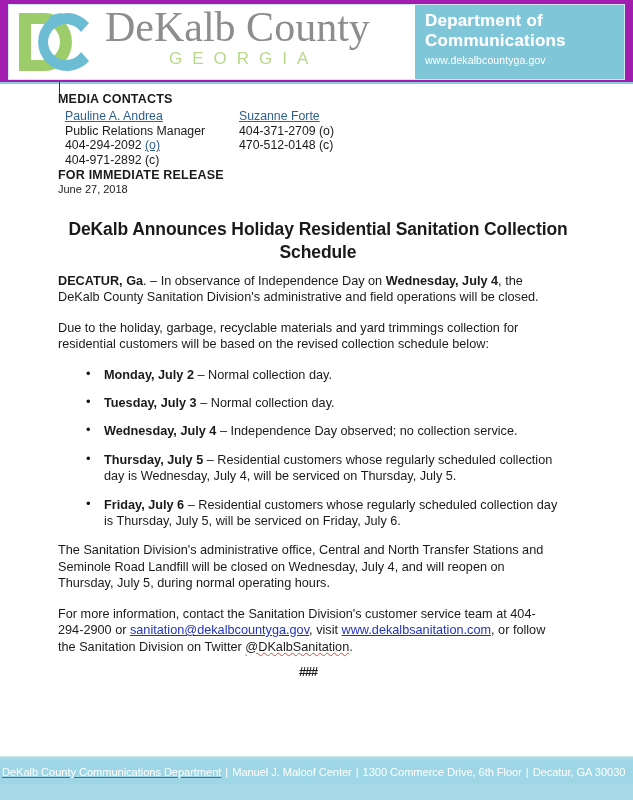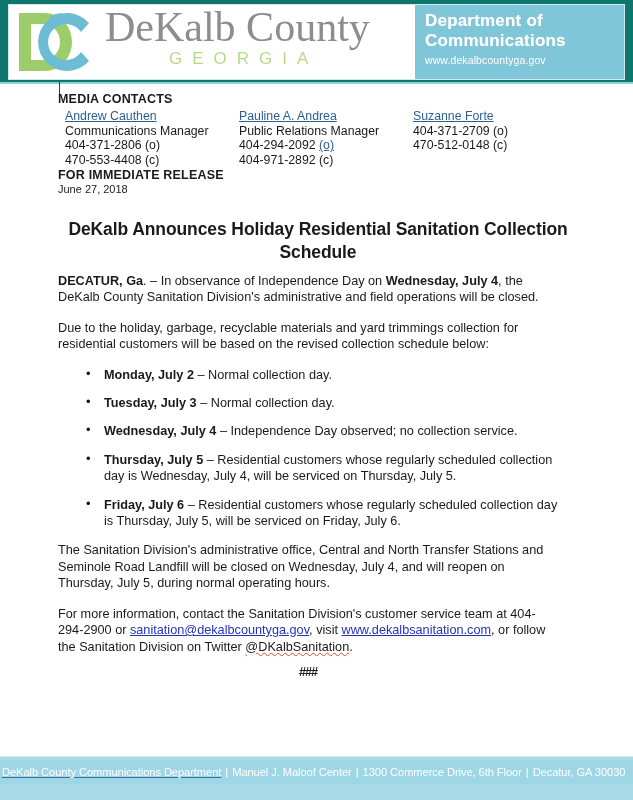--- a/index.html
+++ b/index.html
@@ -15,21 +15,21 @@
     font-family: "Liberation Sans", sans-serif;
     color: #1a1a1a;
     overflow: hidden;
   }
 
   
   .header {
     position: relative;
     width: 633px;
     height: 84px;
-    background: #0f766e;
+    background: #a21caf;
     border-bottom: 2px solid #8fcfdd;
   }
   .header-inner {
     position: absolute;
     left: 8px;
     top: 4px;
     width: 617px;
     height: 76px;
     border: 1px solid #cfe7ee;
     background: #fff;
@@ -277,26 +277,20 @@
 
   </div>
 </div>
 
 <div class="tickmark"></div>
 
 <div class="contacts-wrap">
   <div class="contacts-heading">MEDIA CONTACTS</div>
   <div class="contacts-row">
 
-    <div class="contact-col">
-      <div class="contact-line"><span class="contact-name">Andrew Cauthen</span></div>
-      <div class="contact-line">Communications Manager</div>
-      <div class="contact-line">404-371-2806 (o)</div>
-      <div class="contact-line">470-553-4408 (c)</div>
-    </div>
 
     <div class="contact-col">
       <div class="contact-line"><span class="contact-name">Pauline A. Andrea</span></div>
       <div class="contact-line">Public Relations Manager</div>
       <div class="contact-line"><span>404-294-2092 </span><span class="ulink">(o)</span></div>
       <div class="contact-line">404-971-2892 (c)</div>
     </div>
 
     <div class="contact-col">
       <div class="contact-line"><span class="contact-name">Suzanne Forte</span></div>

